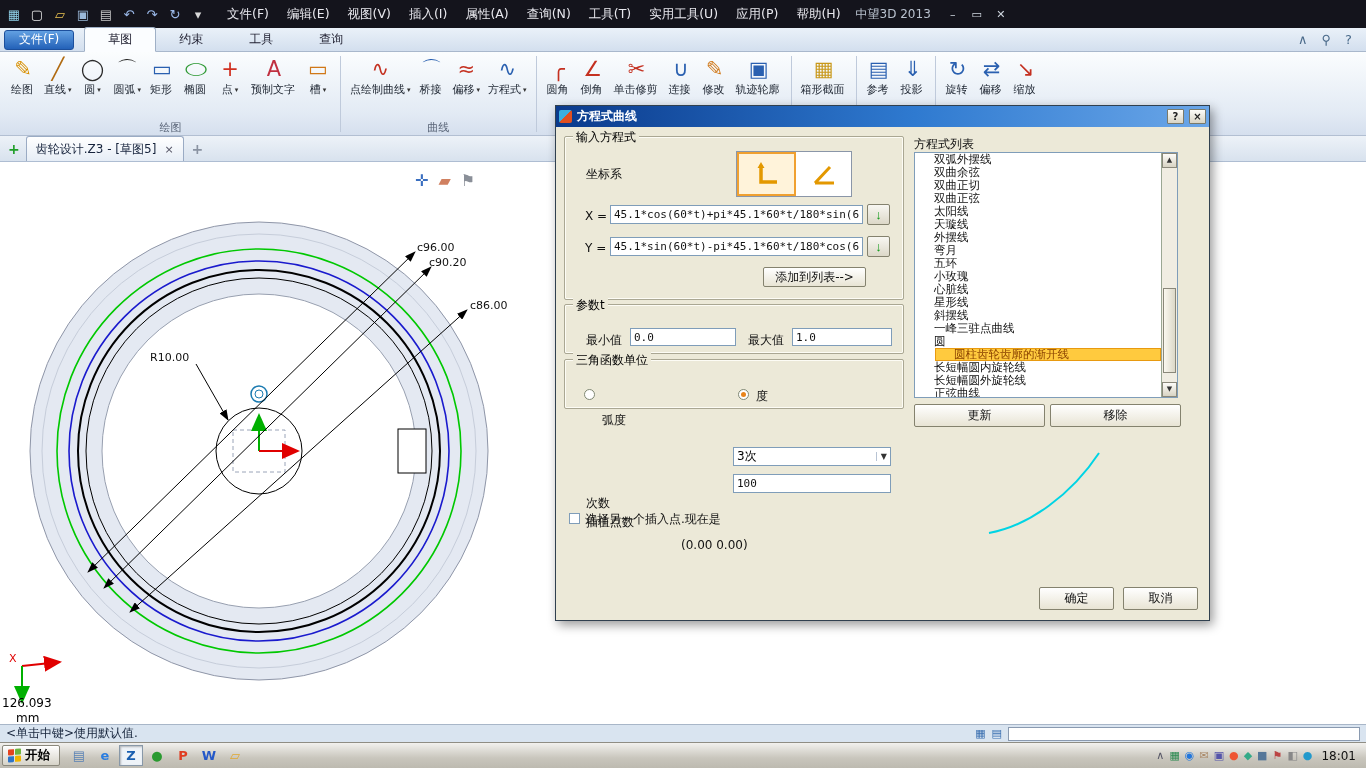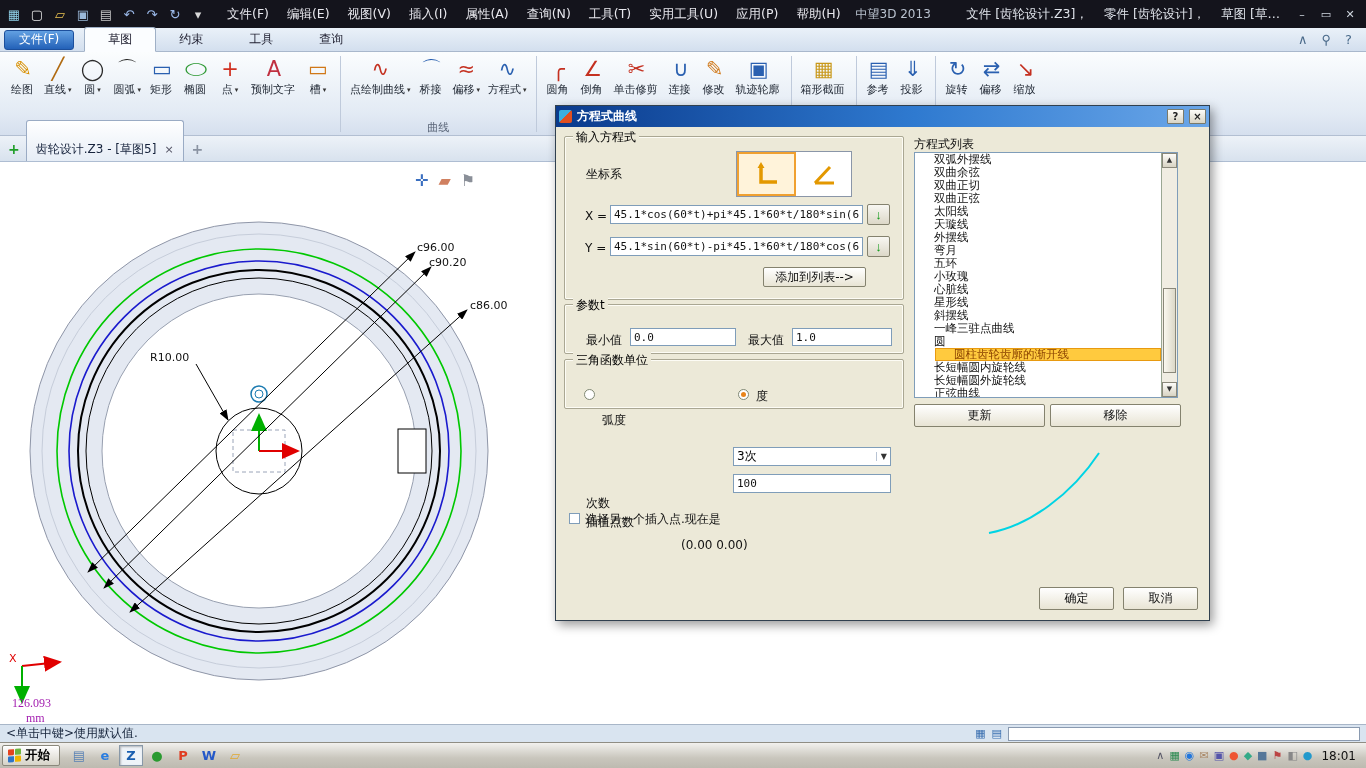--- a/index.html
+++ b/index.html
@@ -34,30 +34,30 @@
   .rlabelrow { display:flex; align-items:center; gap:2px; }
   .rlabel { font-size:11px; color:#1c2430; white-space:nowrap; }
   .rcaret { font-size:7px; color:#333; }
   .rgrouplabel { text-align:center; font-size:11px; color:#5a6578; height:15px; }
   .rsep { width:1px; background:#bfcadb; margin:3px 1px; }
   .squash { transform:scaleY(.62); }
 
   
   .doctabs { height:26px; background:linear-gradient(#edf2f8,#d8e2ee); border-bottom:1px solid #aebdd2; display:flex; align-items:flex-end; padding:0 6px; }
   .addtab { color:#1f9e28; font-weight:bold; font-size:14px; margin:0 6px 4px 2px; }
-  .doctab { display:flex; align-items:center; gap:8px; background:linear-gradient(#ffffff,#e6edf6); border:1px solid #9aabc4; border-bottom:none; border-radius:3px 3px 0 0; padding:20px 9px 3px; font-size:12px; color:#16233c; }
+  .doctab { display:flex; align-items:center; gap:8px; background:linear-gradient(#ffffff,#e6edf6); border:1px solid #9aabc4; border-bottom:none; border-radius:3px 3px 0 0; padding:4px 9px 3px; font-size:12px; color:#16233c; }
   .tabclose { color:#556; font-size:11px; }
   .addtab2 { color:#8a93a2; font-weight:bold; font-size:14px; margin:0 6px 4px 8px; }
 
   
   .canvas { position:relative; height:562px; background:#fff; overflow:hidden; }
   .gear { position:absolute; left:0; top:0; }
   .minitb { position:absolute; left:415px; top:9px; display:flex; gap:10px; font-size:16px; }
   .triad { position:absolute; left:6px; top:486px; }
-  .readout { position:absolute; left:12px; top:534px; font-size:12px; color:#a21caf; line-height:15px;font-family:Liberation Serif, serif; }
+  .readout { position:absolute; left:2px; top:534px; font-size:12px; color:#000000; line-height:15px; }
   .readout .unit { margin-left:14px; }
 
   
   .dlg { position:absolute; left:555px; top:105px; width:655px; height:516px; background:#ece9d8; border:1px solid #30404f; box-shadow:3px 4px 10px rgba(0,0,0,.4); z-index:50; font-size:12px; }
   .dlg-title { height:21px; background:linear-gradient(90deg,#0a3a8c,#2f7ad0 55%,#6aa6e8); color:#fff; font-weight:bold; display:flex; align-items:center; padding:0 3px; gap:5px; font-size:12px; }
   .dicon { width:13px; height:13px; background:linear-gradient(135deg,#3ab0e0 50%,#e05020 50%); border-radius:2px; }
   .dlg-title .spacer { flex:1; }
   .tbtn { width:17px; height:15px; background:linear-gradient(#fdfcf8,#d8d4c4); border:1px solid #7a7a6a; border-radius:1px; color:#222; font-size:10px; font-weight:bold; display:flex; align-items:center; justify-content:center; }
   .grp { position:absolute; border:1px solid #aaa793; border-radius:2px; box-shadow:inset 0 0 0 1px #fdfcf5; }
   .grp-label { position:absolute; top:-8px; left:8px; background:#ece9d8; padding:0 3px; }
@@ -123,26 +123,20 @@
       <span class="menu-item">视图(V)</span>
       <span class="menu-item">插入(I)</span>
       <span class="menu-item">属性(A)</span>
       <span class="menu-item">查询(N)</span>
       <span class="menu-item">工具(T)</span>
       <span class="menu-item">实用工具(U)</span>
       <span class="menu-item">应用(P)</span>
       <span class="menu-item">帮助(H)</span>
     </div>
   <span class="version">中望3D 2013</span>
-  <div class="docinfo">
-
-  <span>文件 [齿轮设计.Z3]，</span>
-      <span>零件 [齿轮设计]，</span>
-      <span>草图 [草…</span>
-    </div>
   <div class="winbtns">
 
   <span class="winbtn">–</span>
       <span class="winbtn">▭</span>
       <span class="winbtn">✕</span>
     </div>
 </div>
 
 <div class="menurow">
   <button class="filebtn">文件(F)</button>

